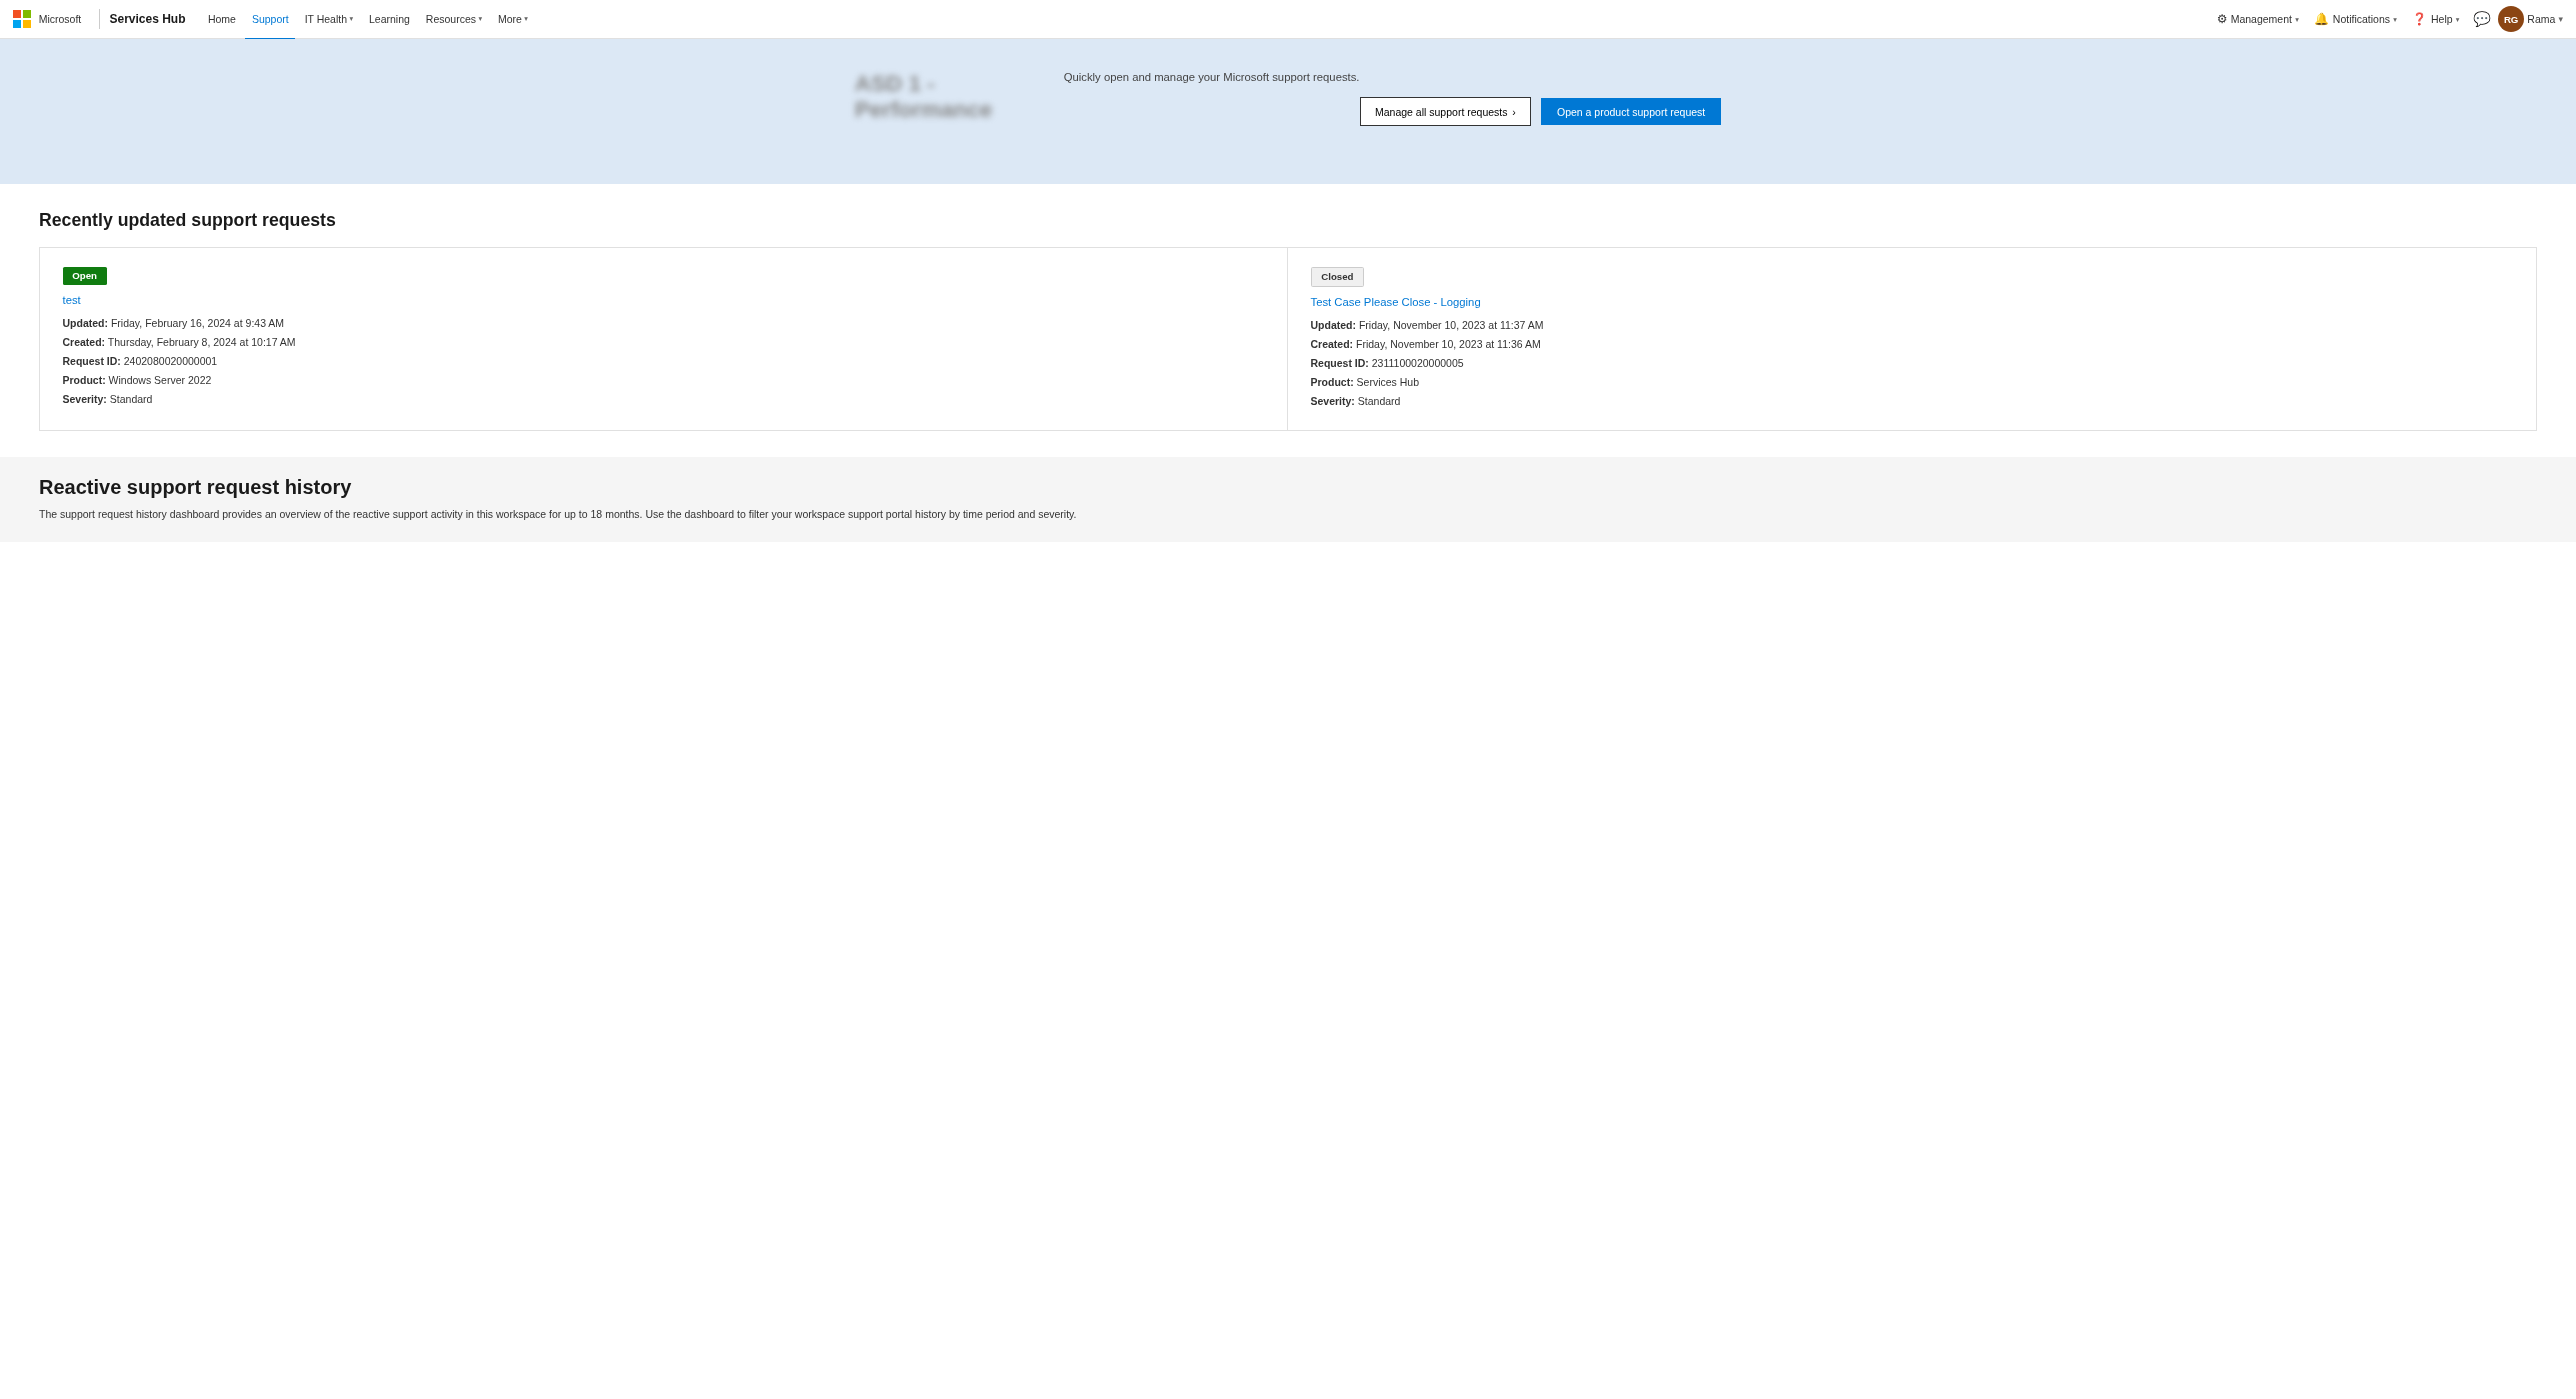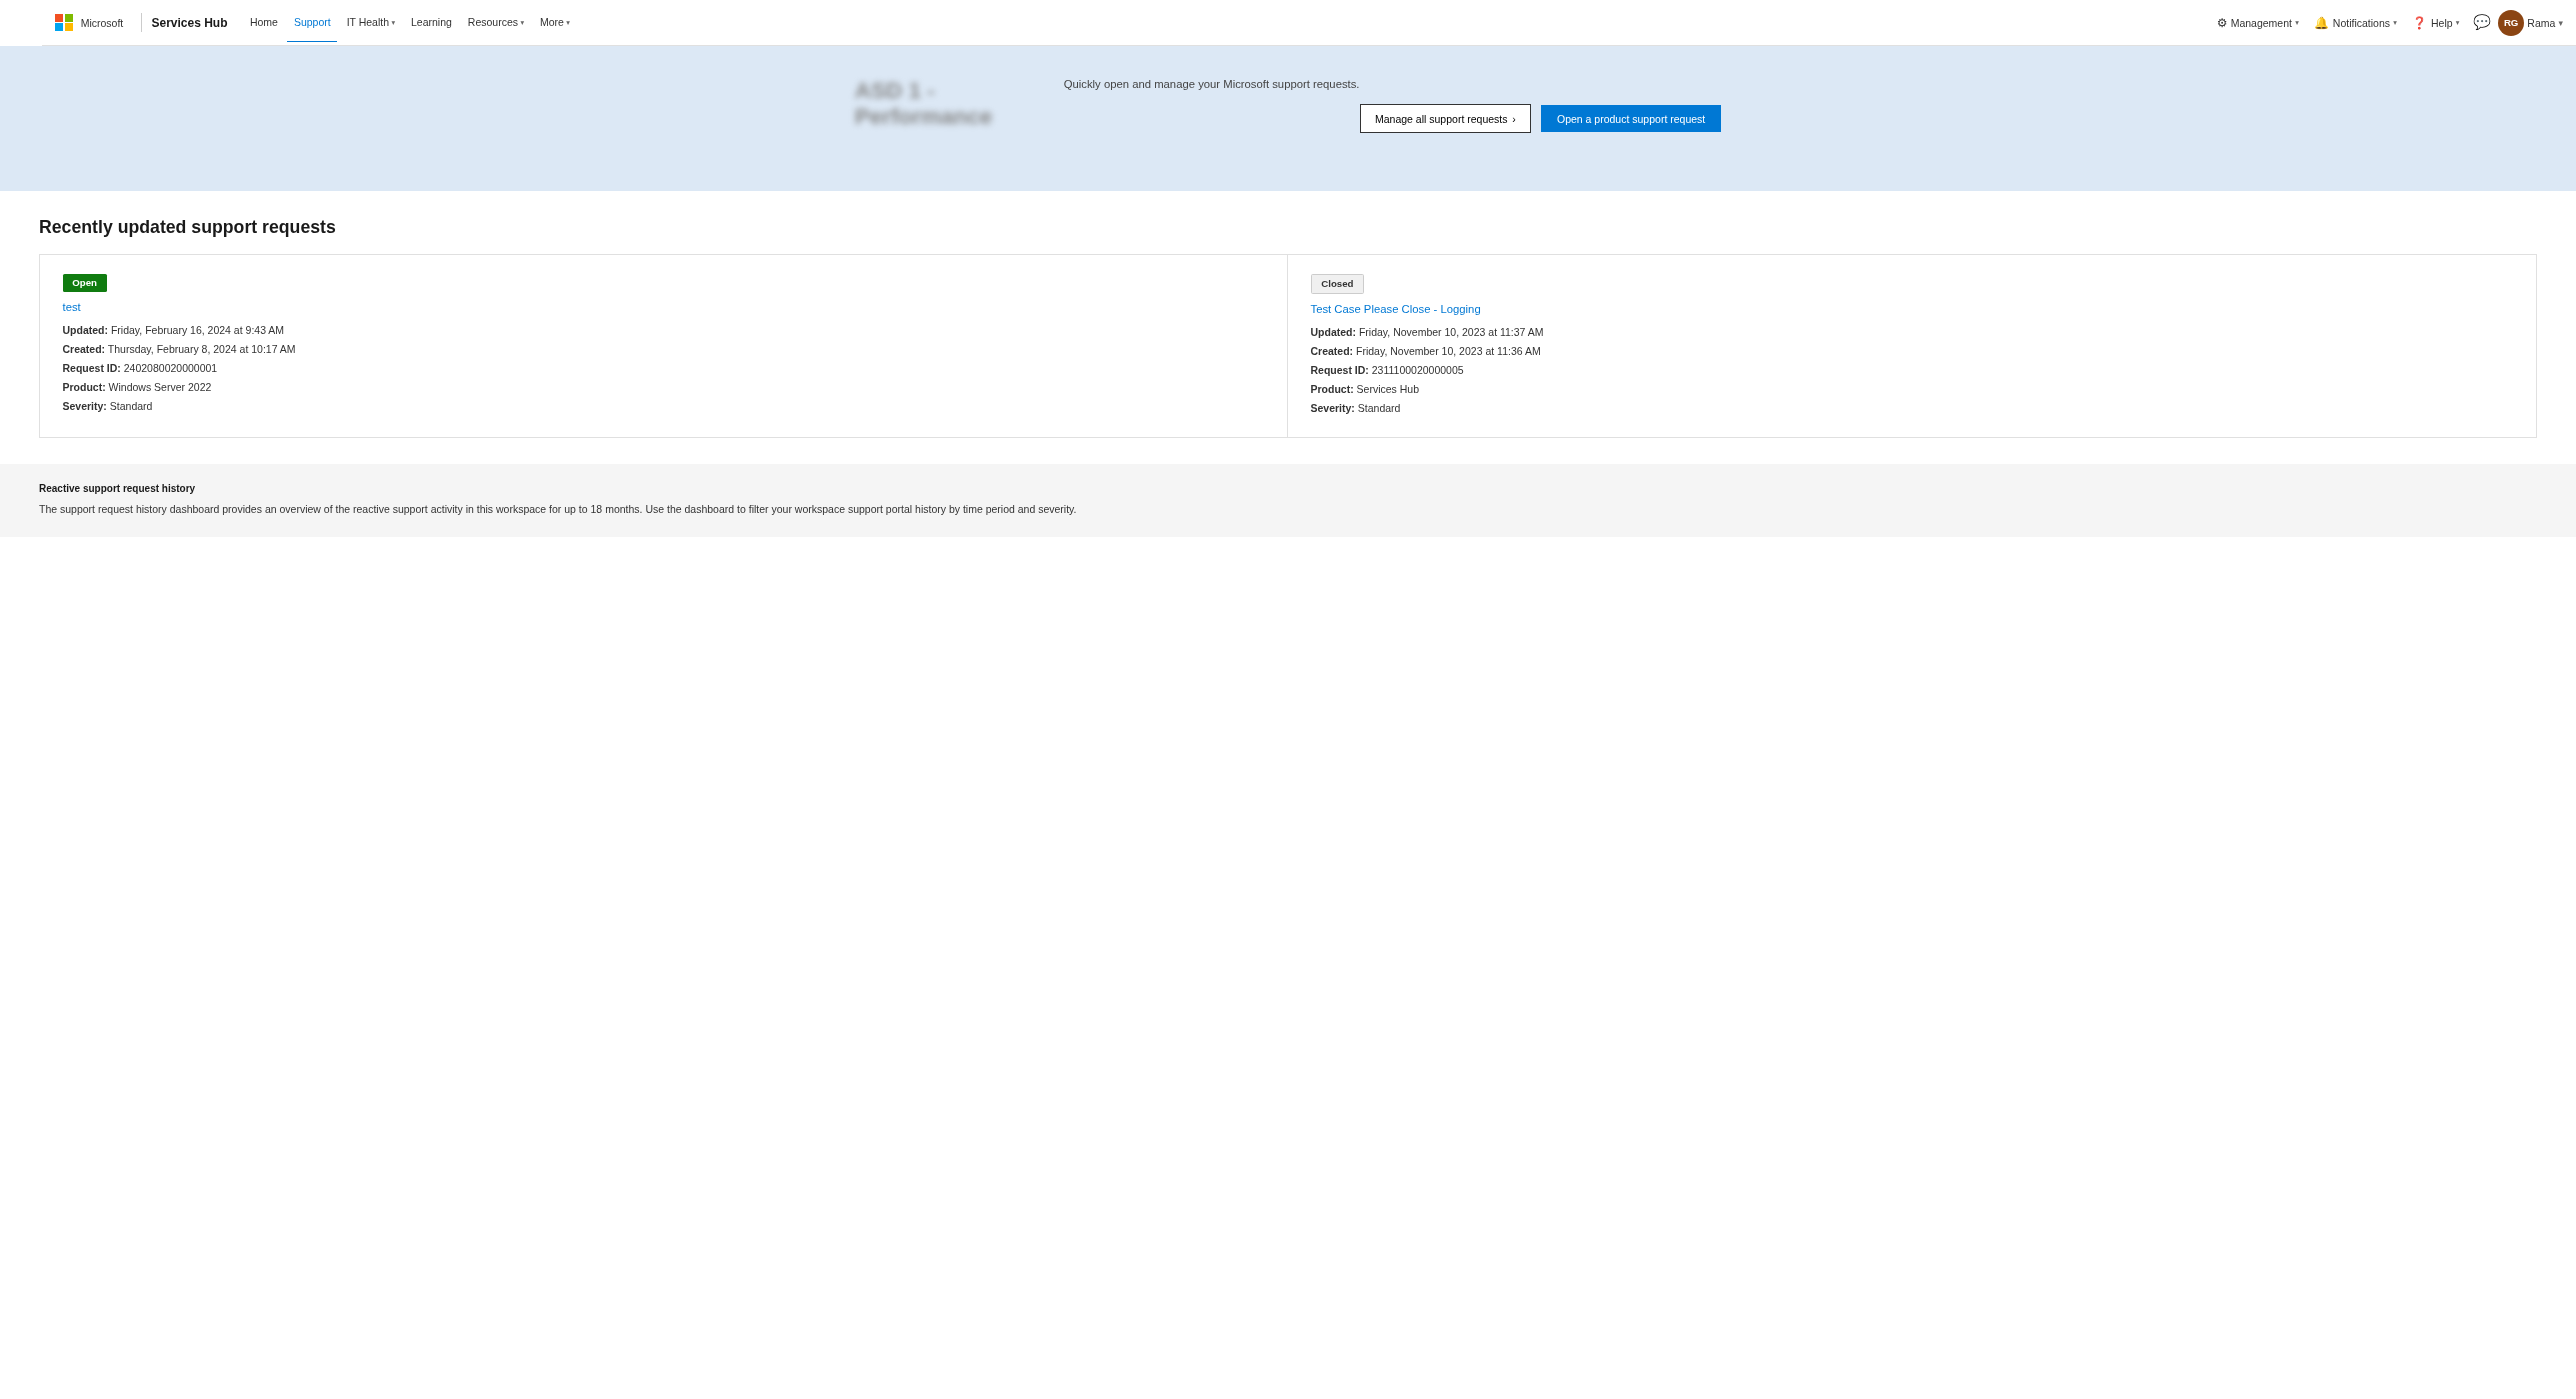--- a/index.html
+++ b/index.html
@@ -2,28 +2,27 @@
 <html style="font-size:13px"><head>
   <meta charset="utf-8">
   <style>
     * { box-sizing: border-box; margin: 0; padding: 0; }
     body { font-family: 'Segoe UI', Arial, sans-serif; font-size: 11.3px; color: #1a1a1a; background: #fff; }
 
     
     .nav {
       display: flex;
       align-items: center;
-      height: 46px;
+      height: 39px;
       padding: 0 13px;
       background: #fff;
       border-bottom: 0.8px solid #e0e0e0;
       gap: 0;
       position: relative;
       z-index: 10;
-      margin-left: 42px;
     }
     .nav-logo {
       display: flex;
       align-items: center;
       gap: 8px;
       margin-right: 8px;
     }
     .ms-logo {
       width: 17.7px;
       height: 17.7px;
@@ -233,21 +232,21 @@
 
     
     .history-section {
       background: #f5f5f5;
       padding: 19.3px 22.5px;
       margin: 0 -39px;
       padding-left: 39px;
       padding-right: 39px;
     }
     .history-title {
-      font-size: 10px;
+      font-size: 20px;
       font-weight: 600;
       margin-bottom: 6.4px;
       color: #1a1a1a;
     }
     .history-text {
       font-size: 10.5px;
       color: #333;
       line-height: 1.6;
     }
   </style>

